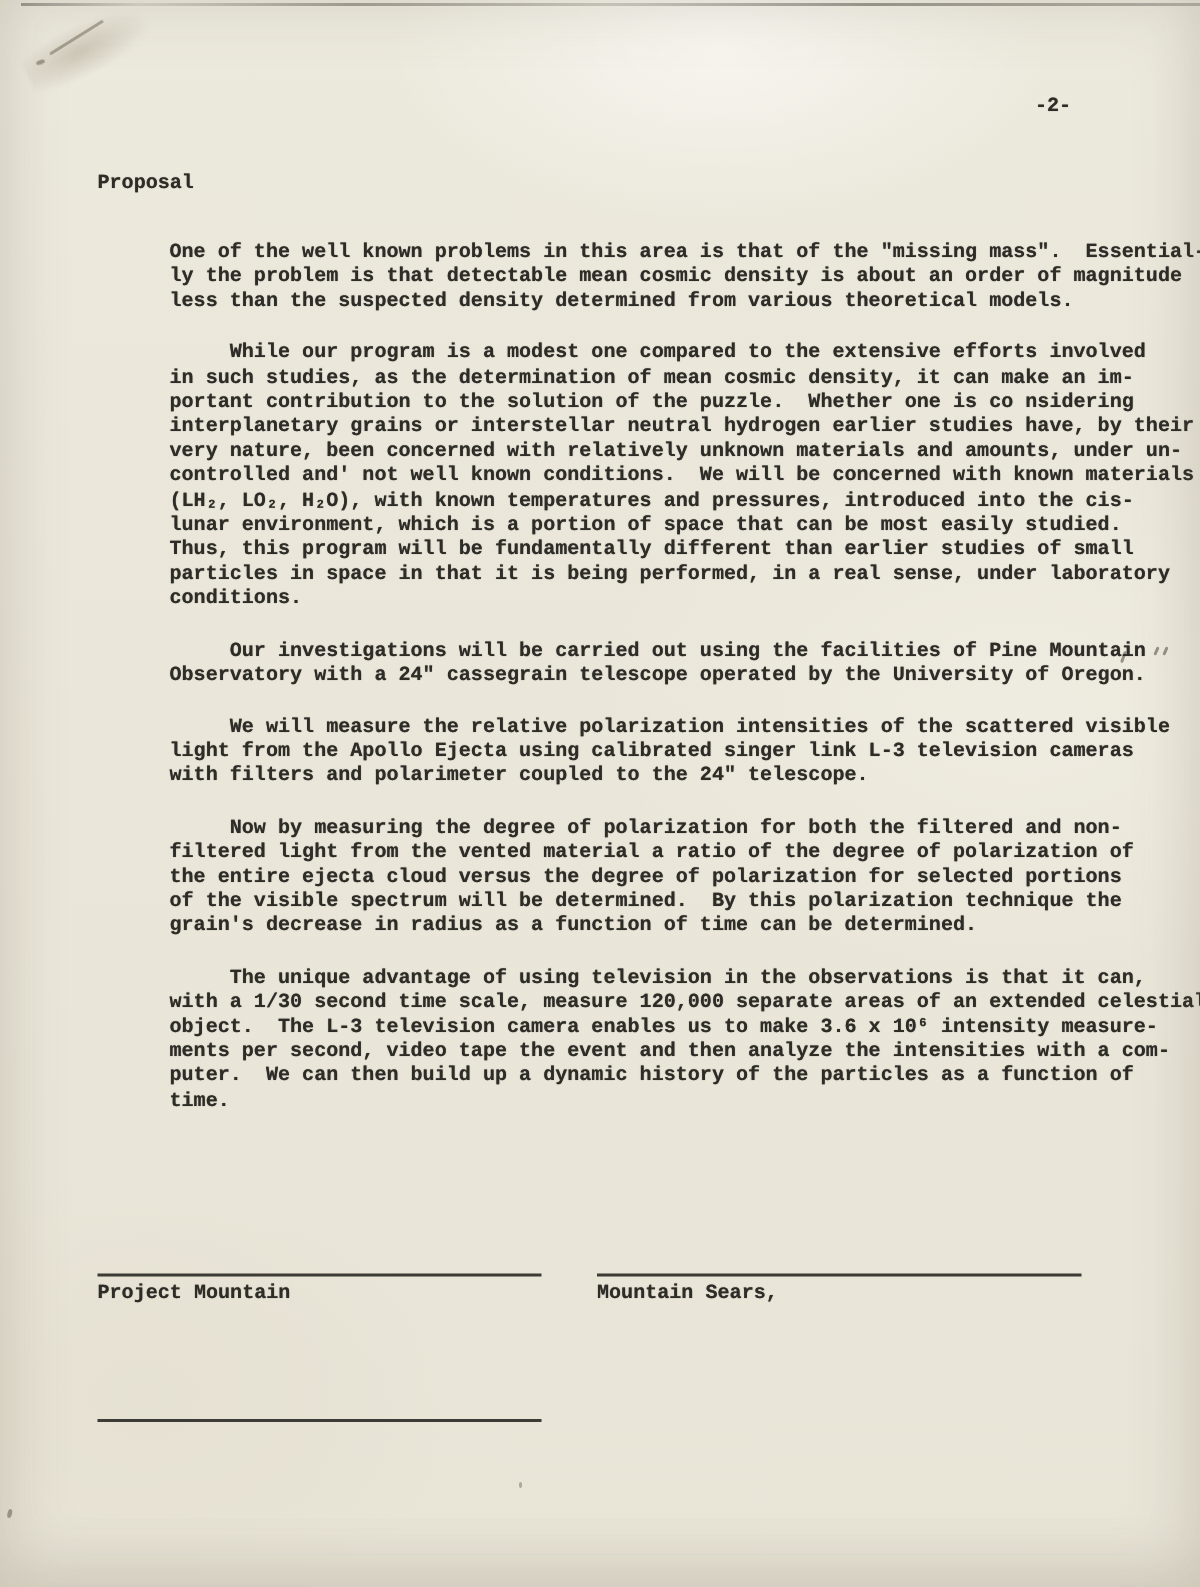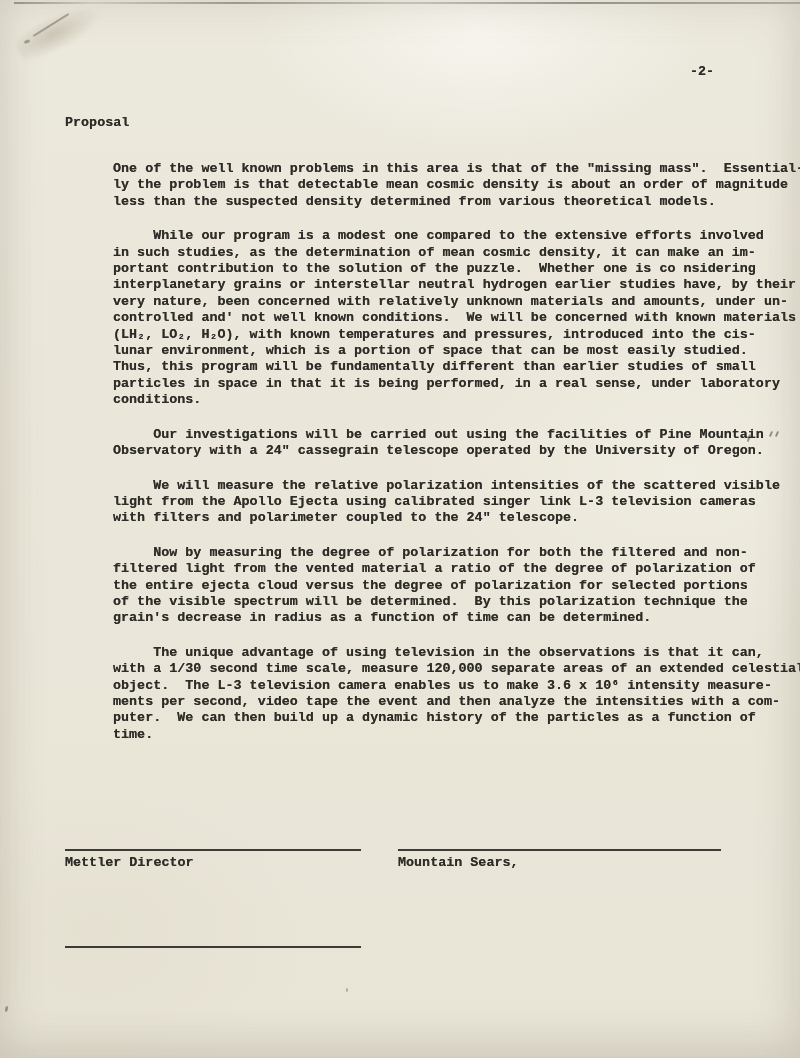--- a/index.html
+++ b/index.html
@@ -120,21 +120,21 @@
 of the visible spectrum will be determined.  By this polarization technique the
 grain's decrease in radius as a function of time can be determined.</p><p class="para">     The unique advantage of using television in the observations is that it can,
 with a 1/30 second time scale, measure 120,000 separate areas of an extended celestial
 object.  The L-3 television camera enables us to make 3.6 x 10⁶ intensity measure-
 ments per second, video tape the event and then analyze the intensities with a com-
 puter.  We can then build up a dynamic history of the particles as a function of
 time.</p></div>
 
   <div class="sig-block sig-1">
     <div class="sig-rule"></div>
-    <div class="sig-title typed">Mettler Director</div>
+    <div class="sig-title typed">Project Mountain</div>
   </div>
 
   <div class="sig-block sig-2">
     <div class="sig-rule"></div>
     <div class="sig-name typed">Mountain Sears,</div>
   </div>
 
   <div class="sig-block sig-3">
     <div class="sig-rule"></div>
   </div>

